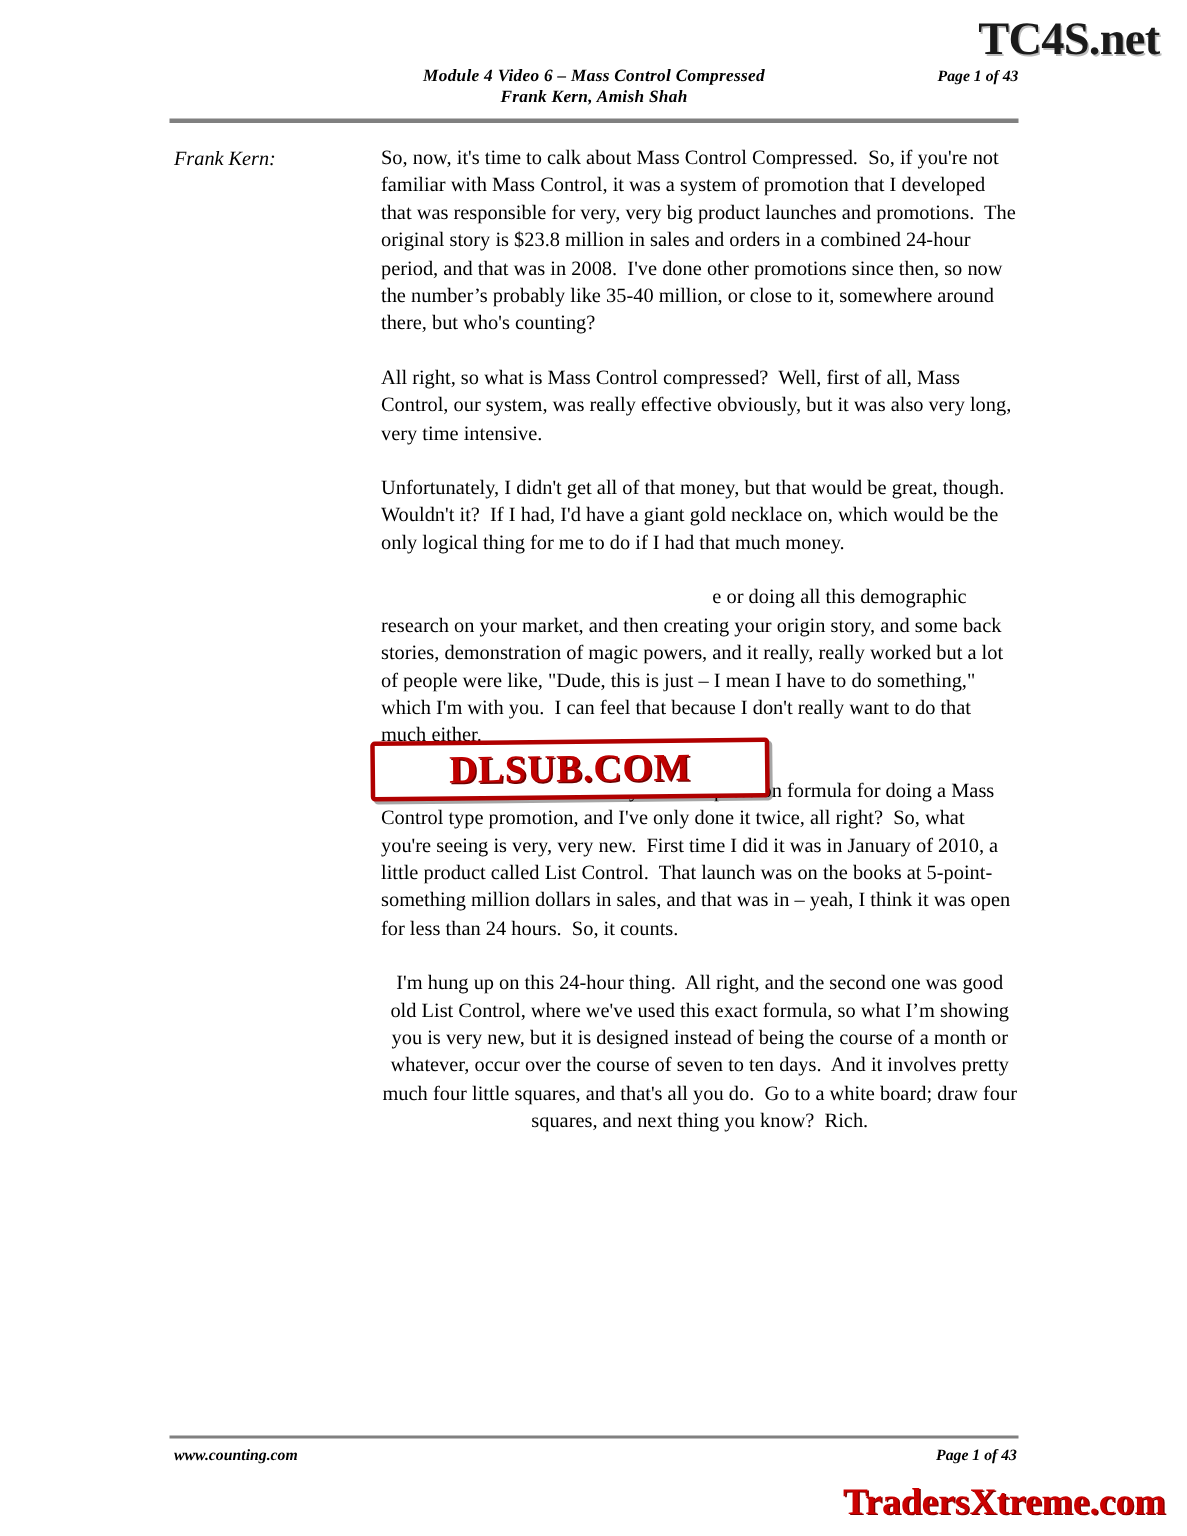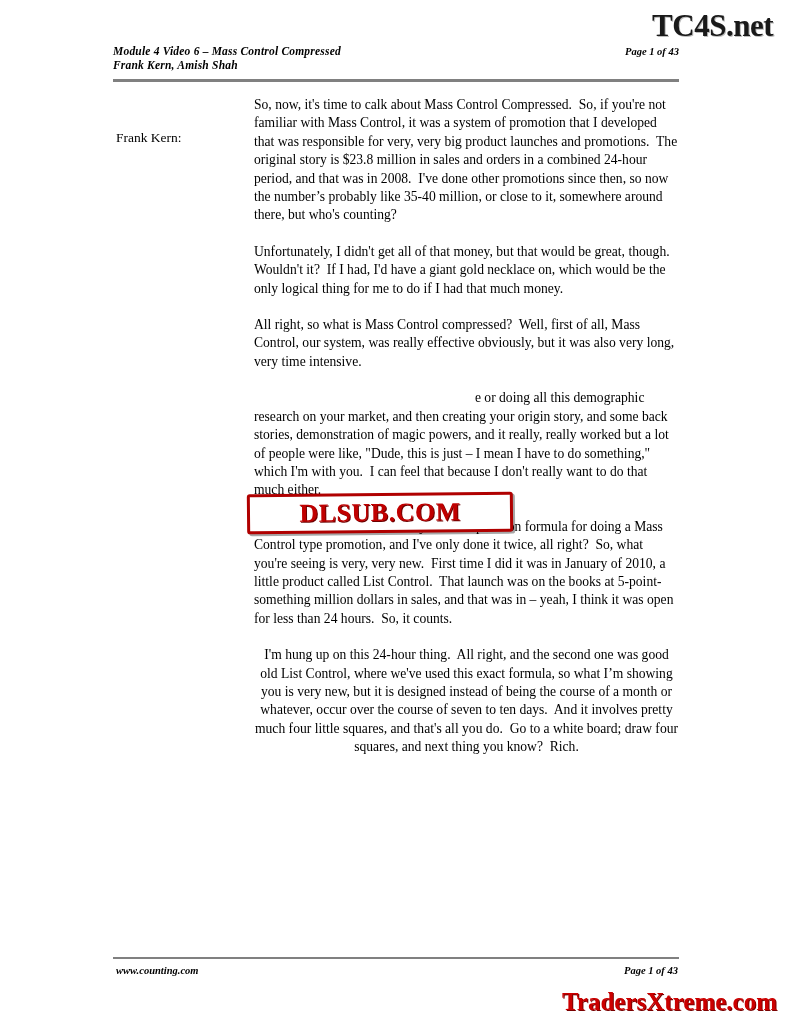--- a/index.html
+++ b/index.html
@@ -37,21 +37,21 @@
     text-shadow: 1px 1px 0 #bdbdbd;
     white-space: nowrap;
   }
 
   
   .header {
     position: absolute;
     left: 113px;
     top: 44px;
     width: 566px;
-    text-align: left;
+    text-align: center;
   }
   .header-line {
     font-weight: bold;
     font-style: italic;
     font-size: 11.5px;
     line-height: 14px;
     letter-spacing: 0.2px;
   }
   .header-page {
     position: absolute;
@@ -69,22 +69,22 @@
     width: 566px;
     height: 3px;
     background: #808080;
   }
 
   
   .speaker {
     position: absolute;
     left: 116px;
     top: 98px;
+    font-style: italic;
     font-size: 13.5px;
-    margin-top: 32px;
   }
 
   .transcript {
     position: absolute;
     left: 254px;
     top: 96px;
     width: 425px;
   }
   .para {
     font-size: 13.6px;
@@ -172,22 +172,22 @@
     <div class="header-line">Frank Kern, Amish Shah</div>
     <div class="header-page">Page 1 of 43</div>
   </div>
 
   <div class="rule-top"></div>
 
   <div class="speaker">Frank Kern:</div>
 
   <div class="transcript">
     <p class="para">So, now, it's time to calk about Mass Control Compressed.  So, if you're not familiar with Mass Control, it was a system of promotion that I developed that was responsible for very, very big product launches and promotions.  The original story is $23.8 million in sales and orders in a combined 24-hour period, and that was in 2008.  I've done other promotions since then, so now the number’s probably like 35-40 million, or close to it, somewhere around there, but who's counting?</p>
+    <p class="para">All right, so what is Mass Control compressed?  Well, first of all, Mass Control, our system, was really effective obviously, but it was also very long, very time intensive.</p>
     <p class="para">Unfortunately, I didn't get all of that money, but that would be great, though.  Wouldn't it?  If I had, I'd have a giant gold necklace on, which would be the only logical thing for me to do if I had that much money.</p>
-    <p class="para">All right, so what is Mass Control compressed?  Well, first of all, Mass Control, our system, was really effective obviously, but it was also very long, very time intensive.</p>
     <p class="para">                                                                 e or doing all this demographic research on your market, and then creating your origin story, and some back stories, demonstration of magic powers, and it really, really worked but a lot of people were like, "Dude, this is just – I mean I have to do something," which I'm with you.  I can feel that because I don't really want to do that much either.</p>
     <p class="para">Then we stumbled across really this compression formula for doing a Mass Control type promotion, and I've only done it twice, all right?  So, what you're seeing is very, very new.  First time I did it was in January of 2010, a little product called List Control.  That launch was on the books at 5-point-something million dollars in sales, and that was in – yeah, I think it was open for less than 24 hours.  So, it counts.</p>
     <p class="para">I'm hung up on this 24-hour thing.  All right, and the second one was good old List Control, where we've used this exact formula, so what I’m showing you is very new, but it is designed instead of being the course of a month or whatever, occur over the course of seven to ten days.  And it involves pretty much four little squares, and that's all you do.  Go to a white board; draw four squares, and next thing you know?  Rich.</p>
   </div>
 
   <div class="wm-mid">
     <span>DLSUB.COM</span>
   </div>
 
   <div class="rule-bottom"></div>

